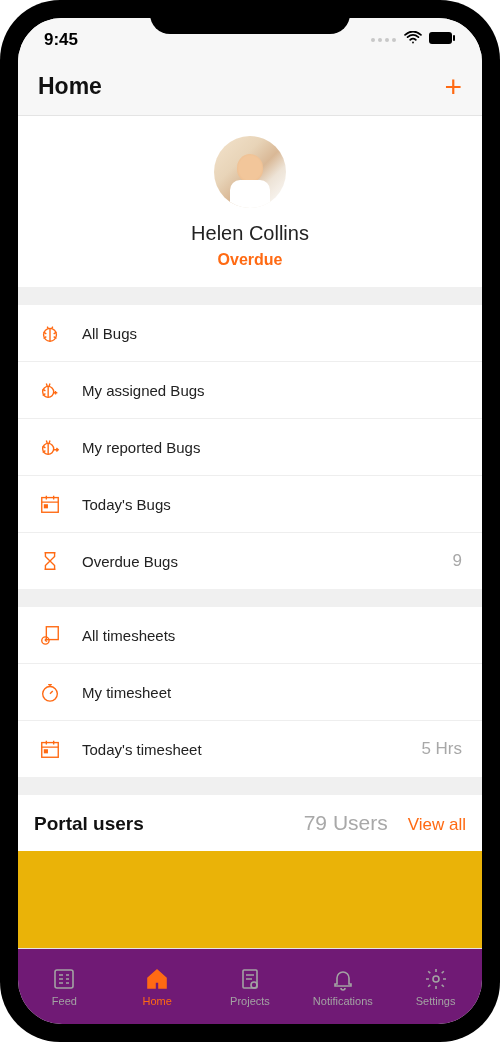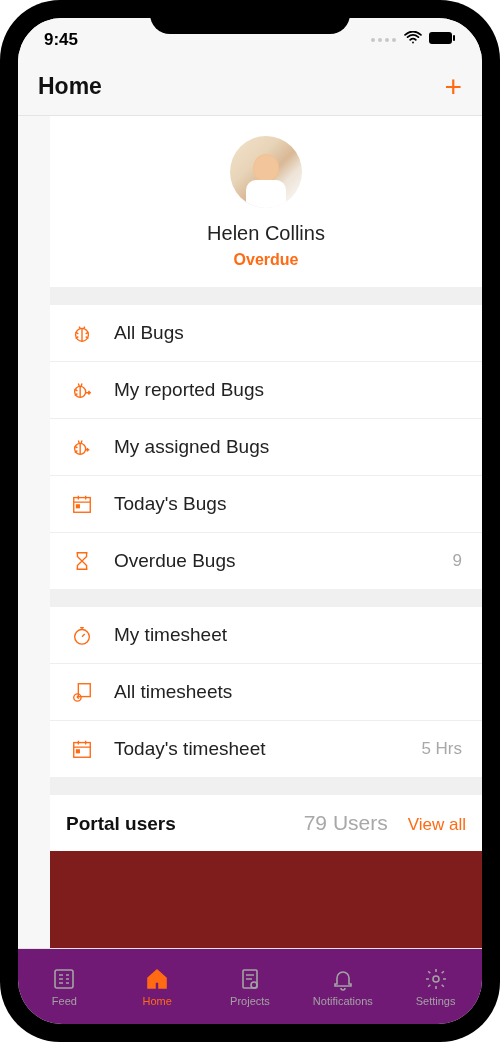--- a/index.html
+++ b/index.html
@@ -63,21 +63,21 @@
     height: 54px;
     display: flex;
     align-items: center;
     justify-content: space-between;
     padding: 0 20px 4px 20px;
     border-bottom: 1px solid #e4e4e4;
     background: #f7f7f7;
   }
   .header-title { font-size: 23px; font-weight: 700; color: #111; }
   .plus-icon { font-size: 30px; font-weight: 300; color: #ff6a13; line-height: 1; }
-  .content { flex: 1; overflow: hidden; background: #7f1d1d; margin-left: 32px; }
+  .content { flex: 1; overflow: hidden; background: #eab308; }
   .profile-card {
     background: #fff;
     text-align: center;
     padding: 20px 0 18px 0;
   }
   .avatar {
     width: 72px; height: 72px; border-radius: 50%;
     margin: 0 auto 14px auto;
     background: linear-gradient(135deg, #f3e3cc 0%, #e8d4b8 35%, #d9b896 55%, #ede3d6 70%, #fff 100%);
     position: relative;
@@ -111,21 +111,21 @@
   }
   .list-item:last-child { border-bottom: none; }
   .list-icon {
     width: 24px; height: 24px;
     margin-right: 20px;
     display: flex; align-items: center; justify-content: center;
     color: #ff6a13;
     flex-shrink: 0;
   }
   .list-icon svg { width: 22px; height: 22px; stroke: #ff6a13; fill: none; stroke-width: 1.5; }
-  .list-label { font-size: 19px; color: #222; flex: 1; }
+  .list-label { font-size: 15px; color: #222; flex: 1; }
   .list-badge { font-size: 17px; color: #a8a8a8; }
   .portal-section {
     background: #fff;
     padding: 16px;
     display: flex;
     align-items: flex-end;
   }
   .portal-title { font-size: 19px; font-weight: 700; color: #111; flex: 1; }
   .portal-count { font-size: 21px; color: #a8a8a8; margin-right: 20px; }
   .portal-viewall { font-size: 17px; color: #ff6a13; }
@@ -203,35 +203,35 @@
               </svg>
           </div>
           <div class="list-label">All Bugs</div>
           <div class="list-badge"></div>
         </div>
         <div class="list-item">
           <div class="list-icon">
             <svg viewBox="0 0 24 24">
                 <circle cx="10" cy="14" r="6"></circle>
                 <path d="M10 8 V20 M8 5 L9 8 M12 5 L11 8 M4 11 L7 13 M4 18 L7 16"></path>
-                <path d="M16 15 L21 15 M19 13 L21 15 L19 17"></path>
-              </svg>
-          </div>
-          <div class="list-label">My reported Bugs</div>
+                <path d="M16 15 L20 15 M18 13 L18 17"></path>
+              </svg>
+          </div>
+          <div class="list-label">My assigned Bugs</div>
           <div class="list-badge"></div>
         </div>
         <div class="list-item">
           <div class="list-icon">
             <svg viewBox="0 0 24 24">
                 <circle cx="10" cy="14" r="6"></circle>
                 <path d="M10 8 V20 M8 5 L9 8 M12 5 L11 8 M4 11 L7 13 M4 18 L7 16"></path>
-                <path d="M16 15 L20 15 M18 13 L18 17"></path>
-              </svg>
-          </div>
-          <div class="list-label">My assigned Bugs</div>
+                <path d="M16 15 L21 15 M19 13 L21 15 L19 17"></path>
+              </svg>
+          </div>
+          <div class="list-label">My reported Bugs</div>
           <div class="list-badge"></div>
         </div>
         <div class="list-item">
           <div class="list-icon">
             <svg viewBox="0 0 24 24">
                 <rect x="3" y="5" width="18" height="16"></rect>
                 <path d="M3 10 H21 M8 3 V7 M16 3 V7"></path>
                 <rect x="6" y="13" width="3" height="3" fill="#ff6a13"></rect>
               </svg>
           </div>
@@ -248,36 +248,36 @@
           <div class="list-badge">9</div>
         </div>
       </div>
 
       <div class="section-gap"></div>
 
       <div class="list">
         <div class="list-item">
           <div class="list-icon">
             <svg viewBox="0 0 24 24">
-                <circle cx="12" cy="14" r="8"></circle>
-                <path d="M12 14 L15 11 M10 4 H14 M12 4 V6"></path>
-              </svg>
-          </div>
-          <div class="list-label">My timesheet</div>
-          <div class="list-badge"></div>
-        </div>
-        <div class="list-item">
-          <div class="list-icon">
-            <svg viewBox="0 0 24 24">
                 <rect x="8" y="3" width="13" height="14"></rect>
                 <circle cx="7" cy="18" r="4"></circle>
                 <path d="M7 16 V18 L9 19"></path>
               </svg>
           </div>
           <div class="list-label">All timesheets</div>
+          <div class="list-badge"></div>
+        </div>
+        <div class="list-item">
+          <div class="list-icon">
+            <svg viewBox="0 0 24 24">
+                <circle cx="12" cy="14" r="8"></circle>
+                <path d="M12 14 L15 11 M10 4 H14 M12 4 V6"></path>
+              </svg>
+          </div>
+          <div class="list-label">My timesheet</div>
           <div class="list-badge"></div>
         </div>
         <div class="list-item">
           <div class="list-icon">
             <svg viewBox="0 0 24 24">
                 <rect x="3" y="5" width="18" height="16"></rect>
                 <path d="M3 10 H21 M8 3 V7 M16 3 V7"></path>
                 <rect x="6" y="13" width="3" height="3" fill="#ff6a13"></rect>
               </svg>
           </div>

